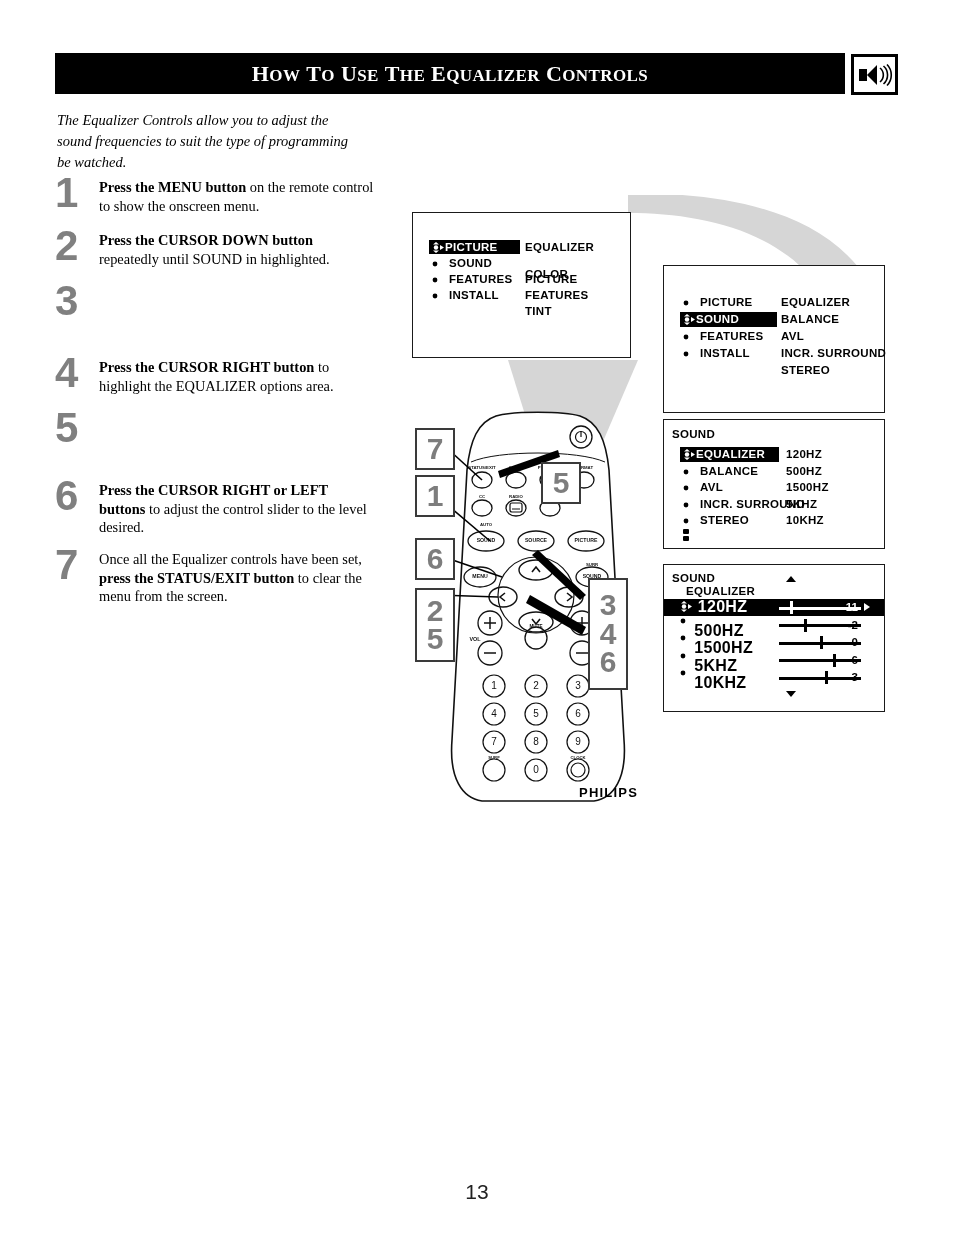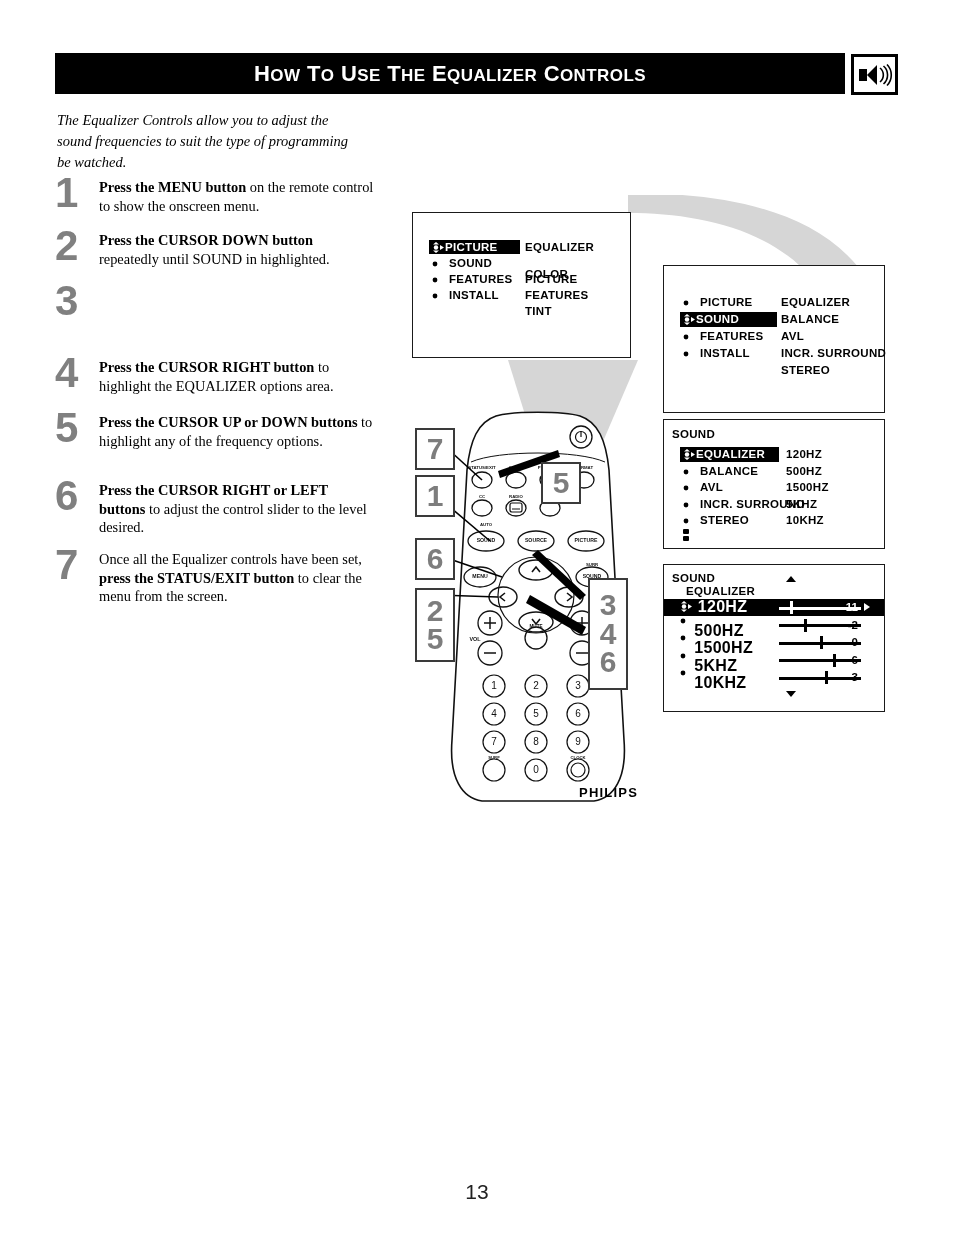--- a/index.html
+++ b/index.html
@@ -1,21 +1,21 @@
 <!DOCTYPE html>
 <html><head>
 <meta charset="utf-8">
 <style>
   html,body{margin:0;padding:0;background:#fff;}
   body{width:954px;height:1235px;position:relative;font-family:"Liberation Serif",serif;color:#000;overflow:hidden;}
 
   
   .header-bar{position:absolute;left:55px;top:53px;width:790px;height:41px;background:#000;}
   .header-title{position:absolute;left:0;top:0;width:790px;height:41px;display:flex;align-items:center;justify-content:center;
-    color:#fff;font-family:Liberation Sans, sans-serif;font-weight:bold;font-size:22px;letter-spacing:.4px;}
+    color:#fff;font-family:Liberation Serif, serif;font-weight:bold;font-size:22px;letter-spacing:.4px;}
   .hdr-cap{font-size:22px;}
   .hdr-sc{font-size:17px;}
   .speaker-box{position:absolute;left:851px;top:54px;width:45px;height:39px;background:#000;border:1px solid #000;
     display:flex;align-items:center;justify-content:center;}
   .speaker-inner{width:41px;height:35px;background:#fff;display:flex;align-items:center;justify-content:center;}
 
   
   .intro{position:absolute;left:57px;top:110px;width:300px;font-style:italic;font-size:14.5px;line-height:1.45;}
 
   
@@ -95,21 +95,20 @@
     </div>
     <div class="step" style="position: absolute; top: 108px; left: 0px; width: 320px;">
       <div class="step-num">3</div>
     </div>
     <div class="step" style="position: absolute; top: 180px; left: 0px; width: 320px;">
       <div class="step-num">4</div>
       <div class="step-txt"><b>Press the CURSOR RIGHT button</b> to highlight the EQUALIZER options area.</div>
     </div>
     <div class="step" style="position: absolute; top: 235px; left: 0px; width: 320px;">
       <div class="step-num">5</div>
-      <div class="step-txt"><b>Press the CURSOR UP or DOWN buttons</b> to highlight any of the frequency options.</div>
     </div>
     <div class="step" style="position: absolute; top: 303px; left: 0px; width: 320px;">
       <div class="step-num">6</div>
       <div class="step-txt"><b>Press the CURSOR RIGHT or LEFT buttons</b> to adjust the control slider to the level desired.</div>
     </div>
     <div class="step" style="position: absolute; top: 372px; left: 0px; width: 320px;">
       <div class="step-num">7</div>
       <div class="step-txt">Once all the Equalizer controls have been set, <b>press the STATUS/EXIT button</b> to clear the menu from the screen.</div>
     </div>
   </div>

